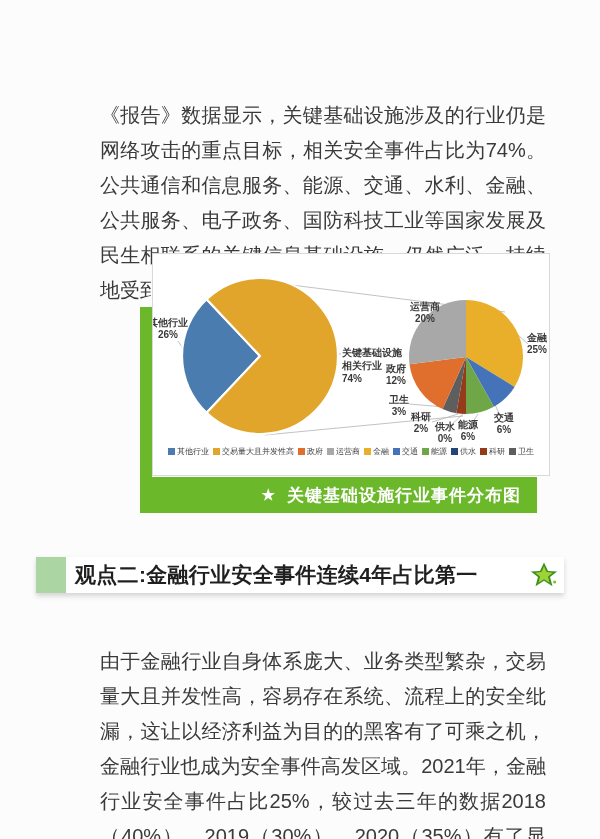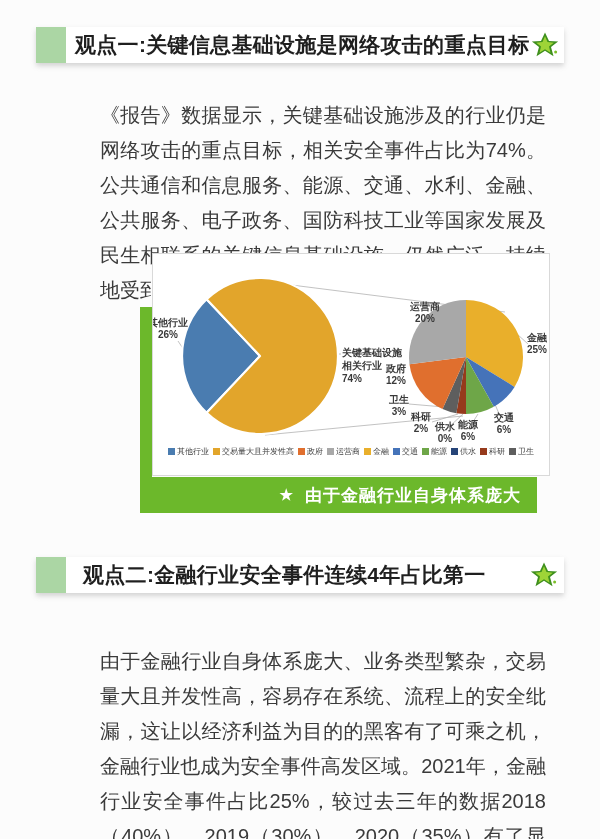--- a/index.html
+++ b/index.html
@@ -1,21 +1,21 @@
 <!DOCTYPE html>
 <html><head>
 <meta charset="utf-8">
 <style>
   html,body{margin:0;padding:0;}
   .canvas{position:relative;width:600px;height:839px;background:#fcfcfc;overflow:hidden;
           font-family:"Liberation Sans",sans-serif;}
   
   .hbar{position:absolute;left:36px;width:528px;height:36px;background:#ffffff;
         box-shadow:0 3px 5px rgba(110,110,110,.28);display:flex;align-items:center;}
-  .hbar.h1{top:27px;} .hbar.h2{top:557px;gap:8px;}
+  .hbar.h1{top:27px;} .hbar.h2{top:557px;}
   .hsq{width:30px;height:36px;background:#ABD6A4;flex:none;}
   .htitle{font-size:21px;font-weight:bold;color:#1f1f1f;margin-left:9px;
           letter-spacing:.3px;white-space:nowrap;}
   .hleaf{margin-left:auto;margin-right:5px;width:30px;height:28px;flex:none;}
   
   .para{position:absolute;left:100px;width:446px;font-size:20px;line-height:35px;
         color:#3a3a3a;text-align:justify;font-weight:500;}
   .para.p1{top:78px;} .para.p2{top:624px;}
   
   .chart-box{position:absolute;left:152px;top:253px;width:396px;height:221px;
@@ -30,29 +30,20 @@
   .legend{position:absolute;left:0;right:0;bottom:18px;display:flex;justify-content:center;
           align-items:center;gap:4px;font-size:8px;color:#404040;white-space:nowrap;}
   .legend .it{display:flex;align-items:center;gap:2px;}
   .legend .sw{width:7px;height:7px;display:inline-block;flex:none;}
 </style>
 </head>
 <body>
 
 <div class="canvas">
 
-  <div class="hbar h1">
-    <div class="hsq"></div>
-    <div class="htitle">观点一:关键信息基础设施是网络攻击的重点目标</div>
-    <svg class="hleaf" viewBox="0 0 24 22">
-      <polygon points="12,1 15.2,7.8 22.5,8.2 16.8,12.6 18.8,20 12,15.6 5.2,20 7.2,12.6 1.5,8.2 8.8,7.8" fill="#3e8f1d"></polygon>
-      <polygon points="12,4 14,8.6 19,9.2 15.2,12.2 16.4,17.2 12,14.4 7.6,17.2 8.8,12.2 5,9.2 10,8.6" fill="#9ed437"></polygon>
-      <circle cx="20.5" cy="16.5" r="1.2" fill="#7cbf2a"></circle>
-    </svg>
-  </div>
 
   <p class="para p1">《报告》数据显示，关键基础设施涉及的行业仍是网络攻击的重点目标，相关安全事件占比为74%。公共通信和信息服务、能源、交通、水利、金融、公共服务、电子政务、国防科技工业等国家发展及民生相联系的关键信息基础设施，仍然广泛、持续地受到黑客攻击。</p>
 
   <div class="green-strip"></div>
   <div class="chart-box">
     <svg id="pieSvg" width="396" height="221" viewBox="0 0 396 221">
         <line x1="99" y1="26" x2="352" y2="58" stroke="#b3b3b3" stroke-width="0.8"></line>
         <line x1="112" y1="181" x2="310" y2="162" stroke="#b3b3b3" stroke-width="0.8"></line>
         <line x1="25" y1="87" x2="33" y2="99" stroke="#b3b3b3" stroke-width="0.8"></line>
         <line x1="183" y1="100" x2="188" y2="100" stroke="#b3b3b3" stroke-width="0.8"></line>
@@ -121,21 +112,21 @@
           <span>科研</span>
         </span>
         <span class="it">
           <span class="sw" style="background: rgb(94, 94, 94);"></span>
           <span>卫生</span>
         </span>
       </div>
   </div>
   <div class="caption">
     <span class="star">★</span>
-    <span>由于金融行业自身体系庞大</span>
+    <span>关键基础设施行业事件分布图</span>
   </div>
 
   <div class="hbar h2">
     <div class="hsq"></div>
     <div class="htitle">观点二:金融行业安全事件连续4年占比第一</div>
     <svg class="hleaf" viewBox="0 0 24 22">
       <polygon points="12,1 15.2,7.8 22.5,8.2 16.8,12.6 18.8,20 12,15.6 5.2,20 7.2,12.6 1.5,8.2 8.8,7.8" fill="#3e8f1d"></polygon>
       <polygon points="12,4 14,8.6 19,9.2 15.2,12.2 16.4,17.2 12,14.4 7.6,17.2 8.8,12.2 5,9.2 10,8.6" fill="#9ed437"></polygon>
       <circle cx="20.5" cy="16.5" r="1.2" fill="#7cbf2a"></circle>
     </svg>

